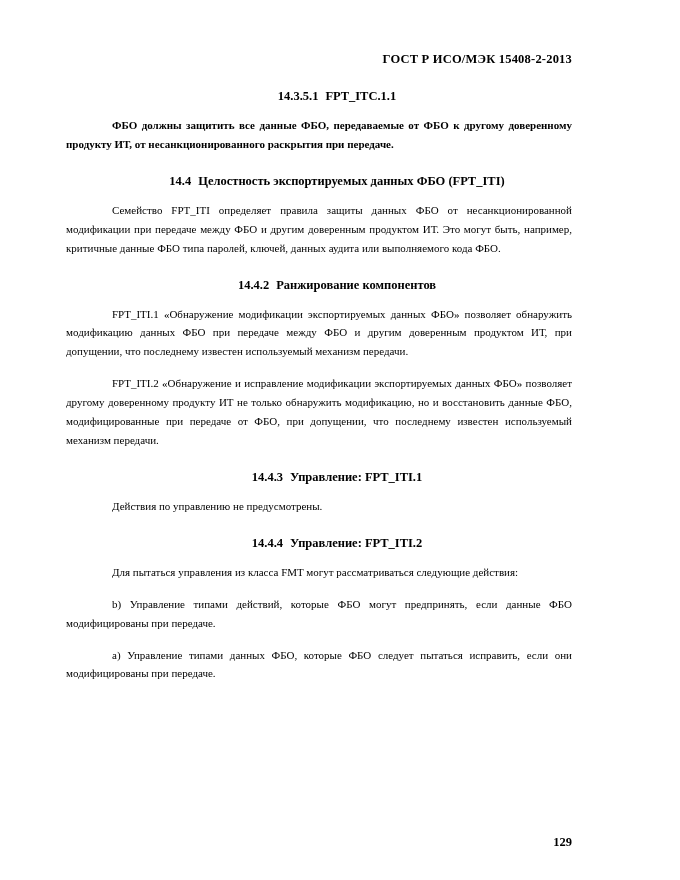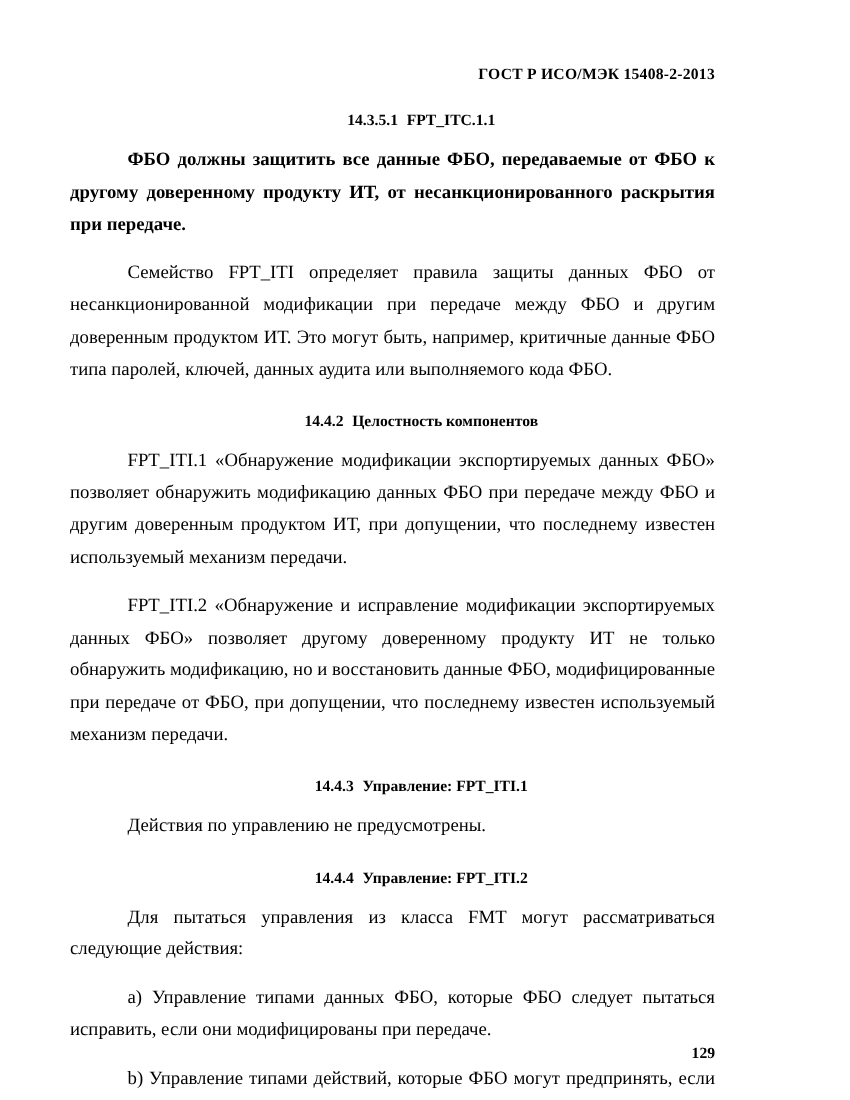--- a/index.html
+++ b/index.html
@@ -37,23 +37,23 @@
     font-weight: bold;
     margin: 0 0 12px 0;
     padding-left: 46px;
     text-align: center;
   }
   .h-num .sp {
     display: inline-block;
     width: 7px;
   }
   p.body {
-    font-size: 15px;
+    font-size: 11px;
     line-height: 1.72;
-    margin: 0 0 11px 0;
+    margin: 0 0 11px 10px;
     text-align: justify;
     text-justify: inter-word;
     text-indent: 46px;
   }
   p.bold {
     font-weight: bold;
   }
   p.tight {
     margin-bottom: 13px;
   }
@@ -71,29 +71,30 @@
 </head>
 <body>
 
 <div class="page">
 
   <div class="header">ГОСТ Р ИСО/МЭК 15408-2-2013</div>
 
   <div class="h-num"><span>14.3.5.1</span><span class="sp"></span><span>FPT_ITC.1.1</span></div>
   <p class="body bold tight">ФБО должны защитить все данные ФБО, передаваемые от ФБО к другому доверенному продукту ИТ, от несанкционированного раскрытия при передаче.</p>
 
+  <div class="h-num sect-gap"><span>14.4</span><span class="sp"></span><span>Целостность экспортируемых данных ФБО (FPT_ITI)</span></div>
 
   <p class="body tight">Семейство FPT_ITI определяет правила защиты данных ФБО от несанкционированной модификации при передаче между ФБО и другим доверенным продуктом ИТ. Это могут быть, например, критичные данные ФБО типа паролей, ключей, данных аудита или выполняемого кода ФБО.</p>
 
-  <div class="h-num sect-gap"><span>14.4.2</span><span class="sp"></span><span>Целостность компонентов</span></div>
+  <div class="h-num sect-gap"><span>14.4.2</span><span class="sp"></span><span>Ранжирование компонентов</span></div>
   <p class="body tight">FPT_ITI.1 «Обнаружение модификации экспортируемых данных ФБО» позволяет обнаружить модификацию данных ФБО при передаче между ФБО и другим доверенным продуктом ИТ, при допущении, что последнему известен используемый механизм передачи.</p>
   <p class="body tight">FPT_ITI.2 «Обнаружение и исправление модификации экспортируемых данных ФБО» позволяет другому доверенному продукту ИТ не только обнаружить модификацию, но и восстановить данные ФБО, модифицированные при передаче от ФБО, при допущении, что последнему известен используемый механизм передачи.</p>
 
   <div class="h-num sect-gap"><span>14.4.3</span><span class="sp"></span><span>Управление: FPT_ITI.1</span></div>
   <p class="body tight">Действия по управлению не предусмотрены.</p>
 
   <div class="h-num sect-gap"><span>14.4.4</span><span class="sp"></span><span>Управление: FPT_ITI.2</span></div>
   <p class="body tight">Для пытаться управления из класса FMT могут рассматриваться следующие действия:</p>
+  <p class="body tight">b) Управление типами действий, которые ФБО могут предпринять, если данные ФБО модифицированы при передаче.</p>
   <p class="body tight">a) Управление типами данных ФБО, которые ФБО следует пытаться исправить, если они модифицированы при передаче.</p>
-  <p class="body tight">b) Управление типами действий, которые ФБО могут предпринять, если данные ФБО модифицированы при передаче.</p>
 
   <div class="folio">129</div>
 </div>
 
 </body></html>

